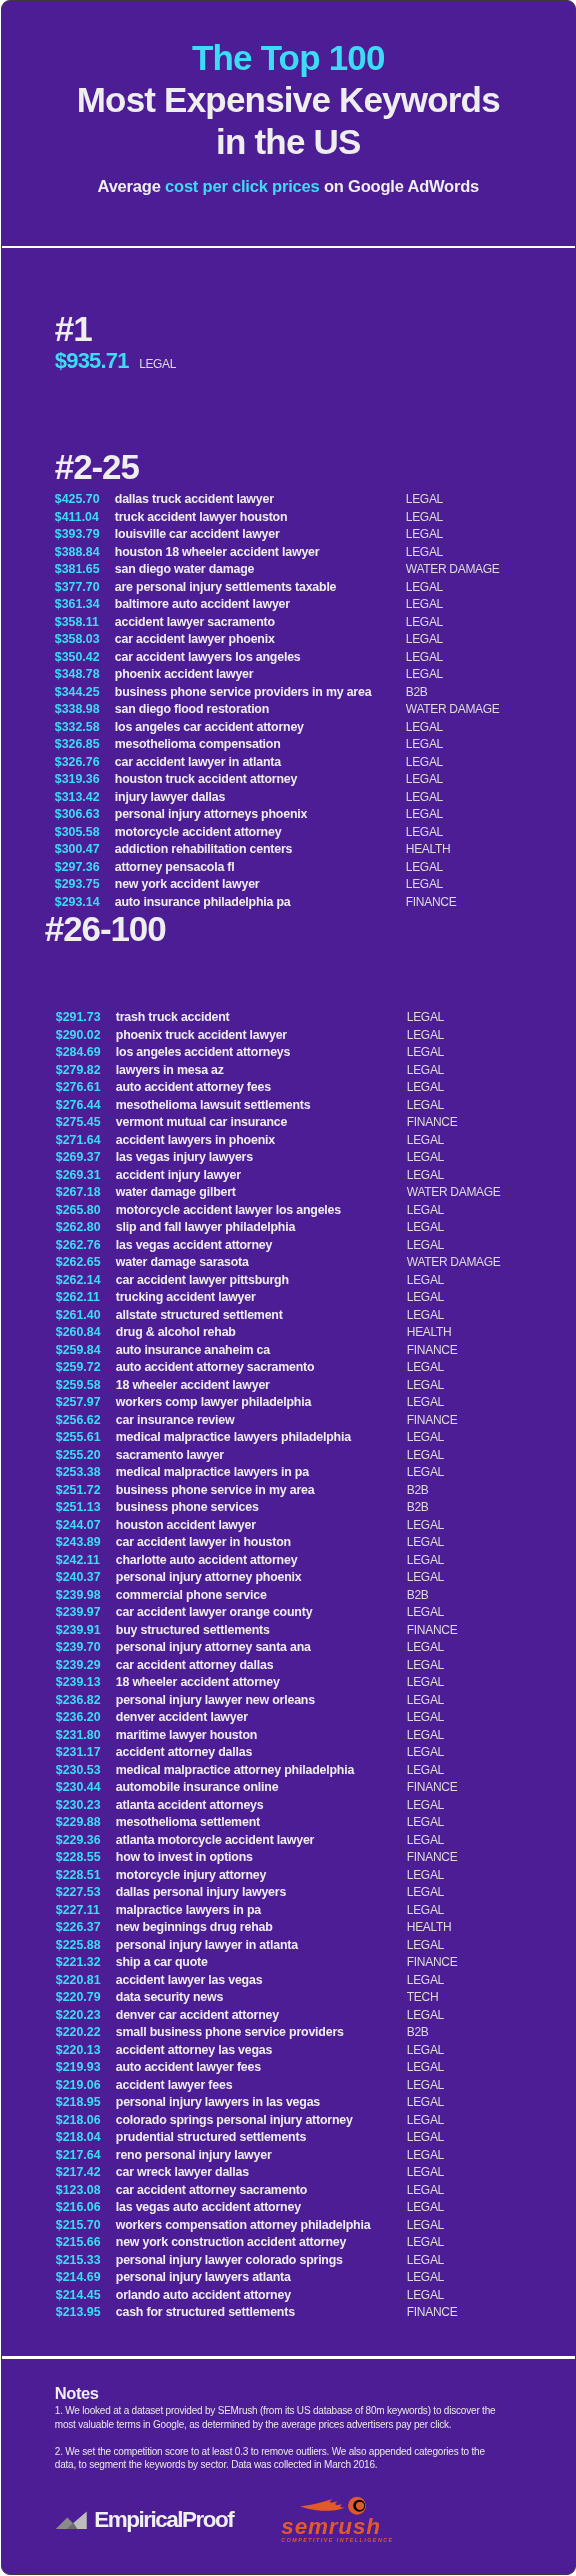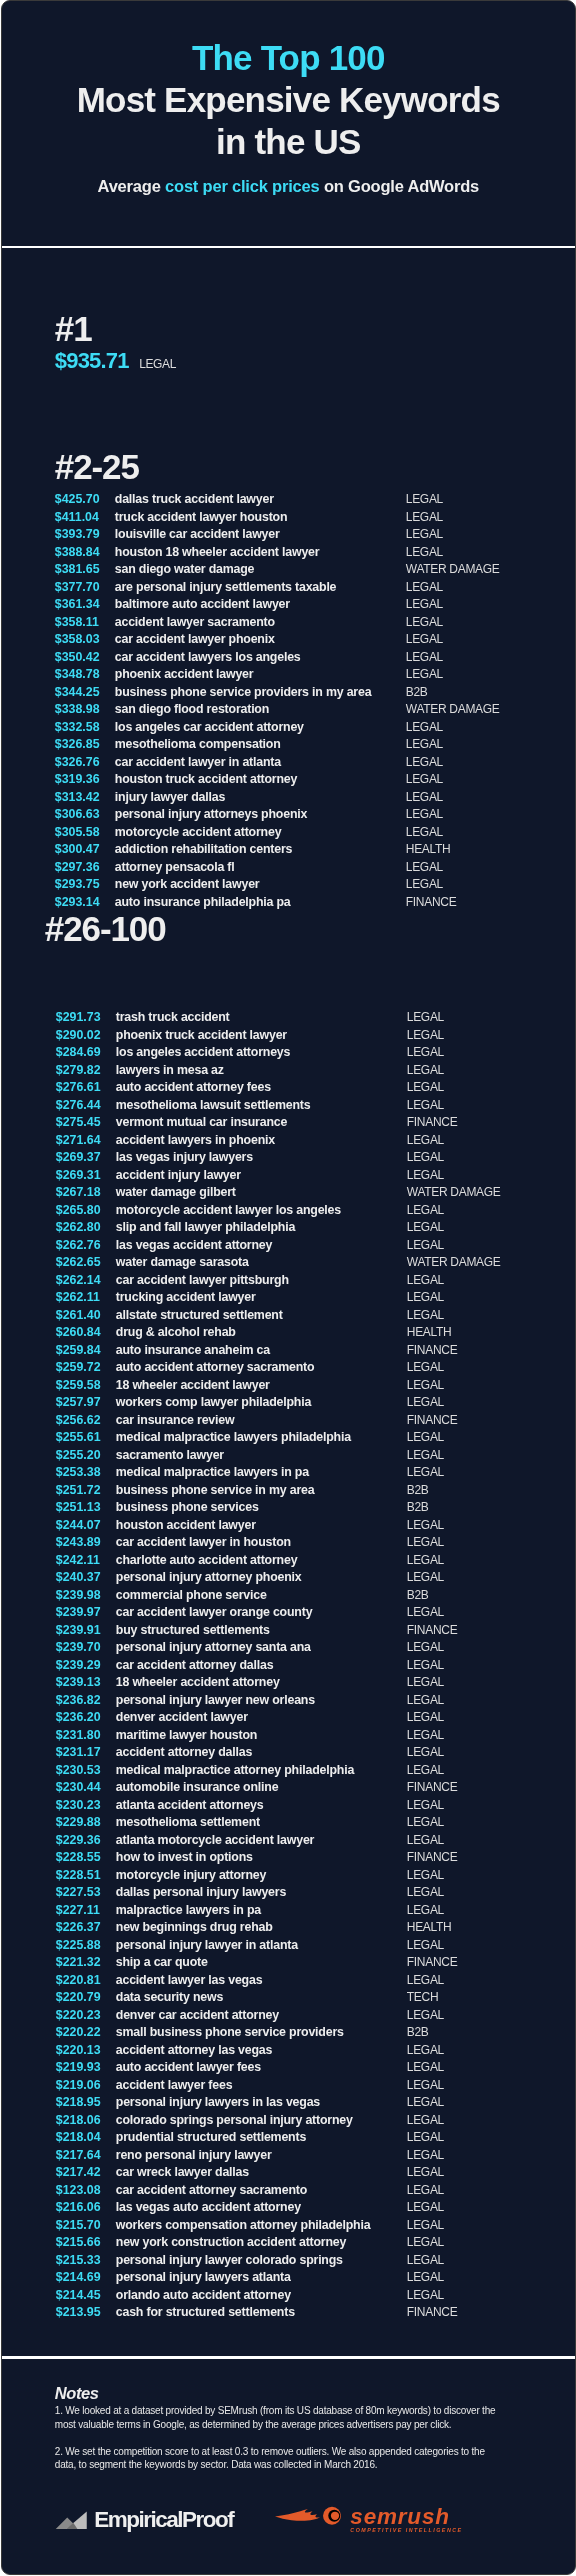--- a/index.html
+++ b/index.html
@@ -1,20 +1,20 @@
 <!DOCTYPE html>
 <html style="font-size:12px"><head>
 <meta charset="utf-8">
 <style>
   * { margin: 0; padding: 0; box-sizing: border-box; }
   html, body { width: 576px; background: #ffffff; }
   body { font-family: "Liberation Sans", "DejaVu Sans", sans-serif; color: #f0f0f0; }
   .card {
     position: relative; width: 575px; margin: 0 0.8px; height: 2575px;
-    background: #0f172a; border: 1.5px solid #3a3a3a; border-radius: 9px; overflow: hidden;
+    background: #4c1d95; border: 1.5px solid #3a3a3a; border-radius: 9px; overflow: hidden;
   }
   .sep { height: 2.3px; background: #ffffff; width: 100%; }
   
   .hero { height: 245px; text-align: center; padding-top: 36px; }
   .hero .t1 { font-weight: bold; font-size: 35px; line-height: 42px; color: #3ddcf5; letter-spacing: -0.8px; }
   .hero .t2 { font-weight: bold; font-size: 35px; line-height: 42px; color: #eeeeee; letter-spacing: -0.8px; }
   .hero .sub { font-weight: bold; font-size: 16.5px; margin-top: 14px; color: #eeeeee; letter-spacing: -0.2px; }
   .hero .sub .hl { color: #3ddcf5; }
   
   .main { height: 2108px; padding-left: 53px; position: relative; }
@@ -29,27 +29,27 @@
   .list { position: absolute; left: 53px; width: 465px; }
   .list.l2 { top: 242px; }
   .list.l3 { top: 760px; left: 54px; }
   .row { display: flex; height: 17.5px; align-items: center; white-space: nowrap; }
   .list.l3 .row { height: 17.5px; }
   .row .price { width: 60px; font-weight: bold; font-size: 12.4px; color: #3ddcf5; }
   .row .kw { width: 291px; font-weight: bold; font-size: 12.4px; color: #eeeeee; letter-spacing: -0.2px; }
   .row .cat { font-size: 12px; color: #dcdcdc; letter-spacing: -0.3px; }
   
   .notes { height: 218px; padding: 25.5px 53px 0 53px; position: relative; }
-  .notes h3 { font-size: 16.5px; font-weight: bold; color: #eeeeee; letter-spacing: -0.4px; font-style: italic; }
+  .notes h3 { font-size: 16.5px; font-weight: bold; color: #eeeeee; letter-spacing: -0.4px; }
   .notes p { font-size: 10px; line-height: 13.5px; color: #e8e8e8; margin-top: 1px; width: 450px; letter-spacing: -0.2px; }
   .notes p + p { margin-top: 13.5px; }
   .logos { position: absolute; left: 53px; top: 146px; width: 480px; height: 30px; display: flex; align-items: center; }
   .ep { display: flex; align-items: center; }
   .ep .name { font-weight: bold; font-size: 22.5px; color: #efefef; letter-spacing: -1.5px; margin-left: 4.5px; }
-  .sr { display: flex; margin-left: 42px; }
+  .sr { display: flex; align-items: center; margin-left: 42px; flex-direction: column; }
   .sr .wm { display: flex; flex-direction: column; margin-left: 6px; }
   .sr .name { font-weight: bold; font-style: italic; font-size: 22.5px; color: #e35a2a; letter-spacing: 0.8px; line-height: 21px; }
   .sr .tag { font-style: italic; font-size: 5.3px; color: #e35a2a; letter-spacing: 1.5px; font-weight: bold; }
 </style>
 </head>
 <body>
 
 <div class="card">
 
   <header class="hero">

